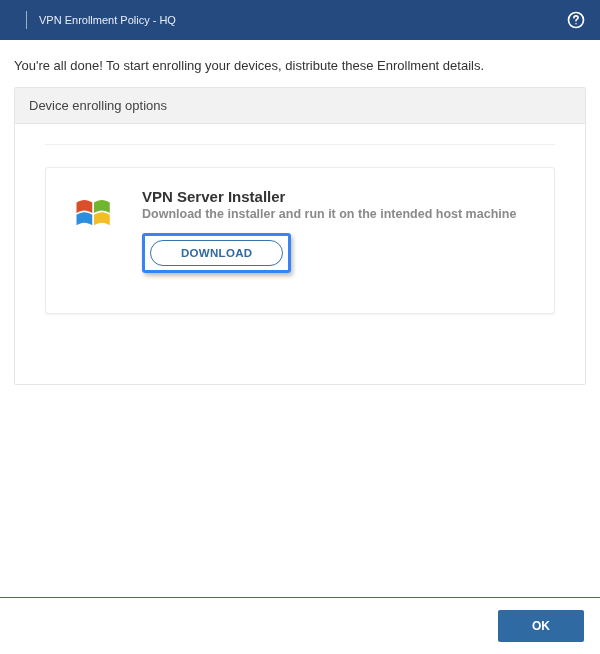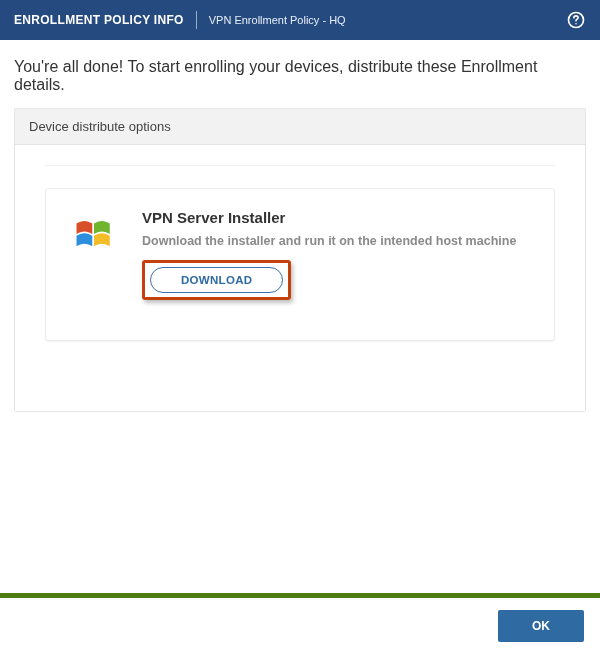--- a/index.html
+++ b/index.html
@@ -42,21 +42,21 @@
     height: 20px;
     color: #fff;
     cursor: pointer;
   }
   .content {
     flex: 1;
     overflow: auto;
   }
   .intro {
     color: #333;
-    font-size: 16px;
+    font-size: 13px;
     padding: 18px 14px 14px 14px;
   }
   .panel {
     margin: 0 14px 20px 14px;
     border: 1px solid #e5e5e5;
     border-radius: 2px;
   }
   .panel-header {
     background: #f2f2f2;
     color: #444;
@@ -88,85 +88,84 @@
     display: flex;
     align-items: flex-start;
     justify-content: center;
     padding-top: 4px;
   }
   .card-content { flex: 1; }
   .card-title {
     font-size: 15px;
     font-weight: 600;
     color: #333;
-    margin-bottom: 8px;
+    margin-bottom: 2px;
   }
   .card-desc {
     font-size: 12.5px;
     color: #8a8a8a;
     margin-bottom: 12px;
     font-weight: bold;
   }
   .highlight-box {
     display: inline-block;
-    border: 3px solid #c2410c;
+    border: 3px solid #3b82f6;
     border-radius: 3px;
     padding: 4px 5px;
     box-shadow: 2px 3px 4px rgba(0,0,0,0.25);
   }
   .download-btn {
     border: 1px solid #3a72ab;
     background: #fff;
     color: #2f6aa3;
     font-weight: 700;
     font-size: 11.5px;
     letter-spacing: 0.3px;
     padding: 6px 30px;
     border-radius: 16px;
     cursor: pointer;
   }
   .footer {
-    border-top: 5px solid #4d7c0f;
+    border-top: 1px solid #4d7c0f;
     display: flex;
     justify-content: flex-end;
     padding: 12px 16px;
     background: #fff;
   }
   .ok-btn {
     background: #2f6aa3;
     color: #fff;
     border: none;
     font-weight: 700;
     font-size: 12px;
     padding: 9px 34px;
     border-radius: 2px;
     cursor: pointer;
   }
 </style>
 </head>
 <body>
 
 <div class="header">
-  <span class="header-title">ENROLLMENT POLICY INFO</span>
   <span class="header-divider"></span>
   <span class="header-subtitle">VPN Enrollment Policy - HQ</span>
   <span class="help-icon">
     <svg viewBox="0 0 24 24" width="20" height="20" fill="none" stroke="currentColor" stroke-width="2">
       <circle cx="12" cy="12" r="9"></circle>
       <path d="M9.5 9.2c0-1.3 1.1-2.2 2.5-2.2s2.5 0.9 2.5 2.2c0 1.1-0.8 1.6-1.6 2.1-0.7 0.5-0.9 0.9-0.9 1.7" stroke-linecap="round"></path>
       <circle cx="12" cy="16.6" r="0.9" fill="currentColor" stroke="none"></circle>
     </svg>
   </span>
 </div>
 
 <div class="content">
   <div class="intro">You're all done! To start enrolling your devices, distribute these Enrollment details.</div>
 
   <div class="panel">
-    <div class="panel-header">Device distribute options</div>
+    <div class="panel-header">Device enrolling options</div>
     <div class="panel-body">
       <div class="panel-divider"></div>
 
       <div class="card">
         <div class="card-icon">
           <svg viewBox="0 0 48 48" width="42" height="42">
             <path d="M4 12 C10 8 16 8 22 12 L22 24 C16 20 10 20 4 24 Z" fill="#d94f2a"></path>
             <path d="M24 12 C30 8 36 8 42 12 L42 24 C36 20 30 20 24 24 Z" fill="#6fb52e"></path>
             <path d="M4 26 C10 22 16 22 22 26 L22 38 C16 34 10 34 4 38 Z" fill="#2d8ede"></path>
             <path d="M24 26 C30 22 36 22 42 26 L42 38 C36 34 30 34 24 38 Z" fill="#f4bd27"></path>

